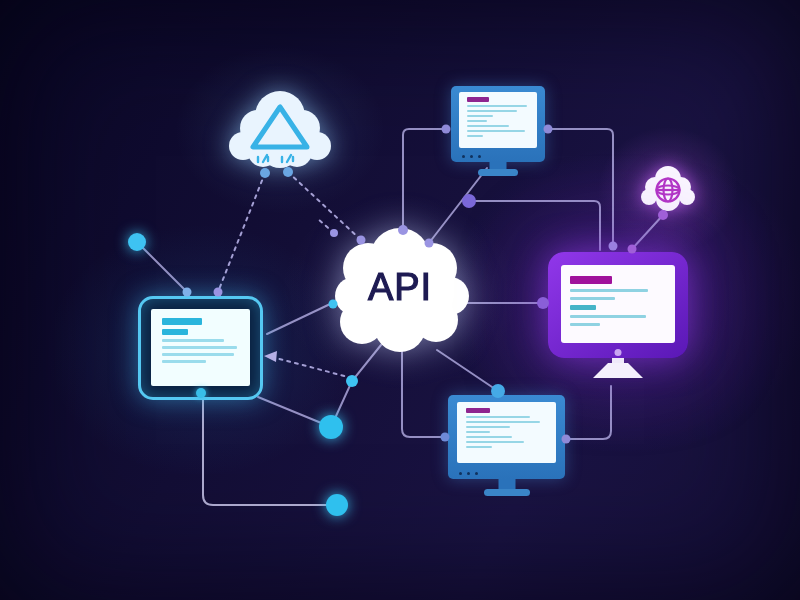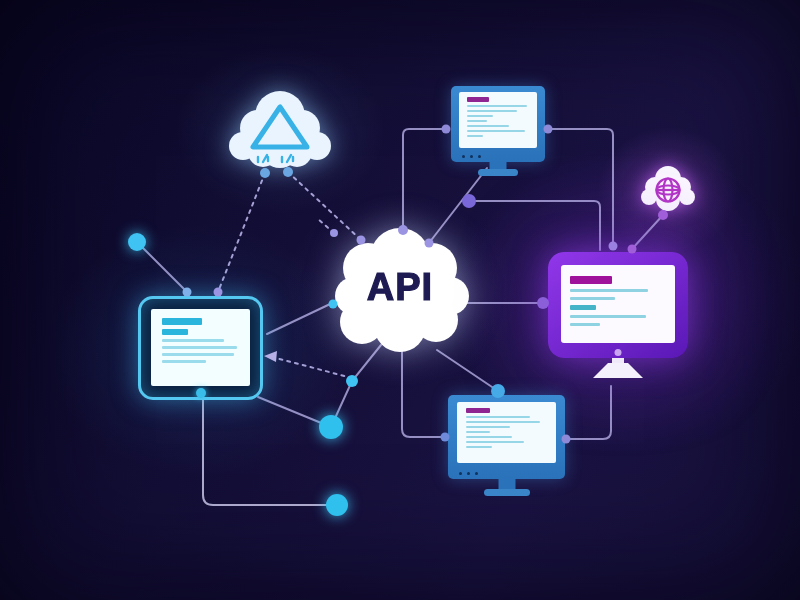--- a/index.html
+++ b/index.html
@@ -62,21 +62,21 @@
     background:#0a2040;border:3px solid #55c8f2;box-sizing:border-box;
     box-shadow:0 0 26px rgba(70,190,245,.5),inset 0 0 16px rgba(70,190,245,.35)}
   #tablet-left .screen{left:10px;top:10px;right:10px;bottom:11px;background:#f2feff;
     padding:9px 0 0 11px}
   #tablet-left .bars{gap:4px}
   .home-dot{position:absolute;bottom:-1px;left:50%;transform:translateX(-50%);
     width:10px;height:10px;border-radius:50%;background:#38bee8;
     box-shadow:0 0 6px rgba(56,190,232,.9)}
   
   #api-label{position:absolute;left:352px;top:266px;width:96px;z-index:5;
-    text-align:center;font-size:38px;font-weight:bold;letter-spacing:1px;
+    text-align:center;font-size:38px;font-weight:normal;letter-spacing:1px;
     color:#1e1b53;-webkit-text-stroke:1.2px #1e1b53}
   .glow-cyan{filter:drop-shadow(0 0 7px rgba(62,195,242,.9))}
   .glow-white{filter:drop-shadow(0 0 16px rgba(205,215,255,.5))}
   .glow-blue{filter:drop-shadow(0 0 12px rgba(150,210,255,.55))}
   .glow-purple{filter:drop-shadow(0 0 9px rgba(200,100,245,.75))}
 </style>
 </head>
 <body>
 
 <div class="scene">

